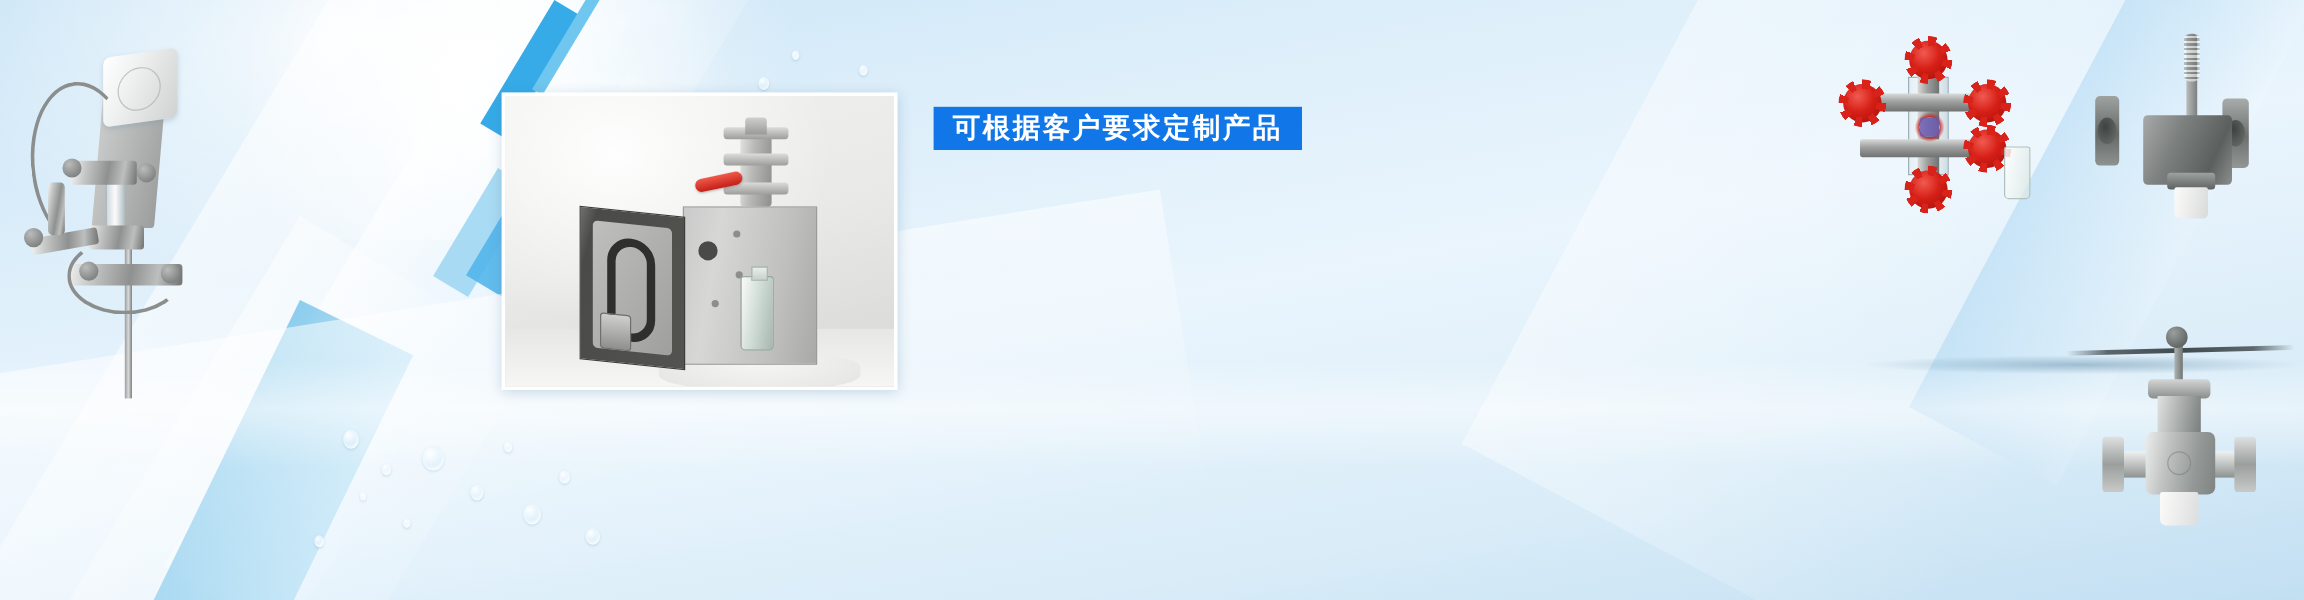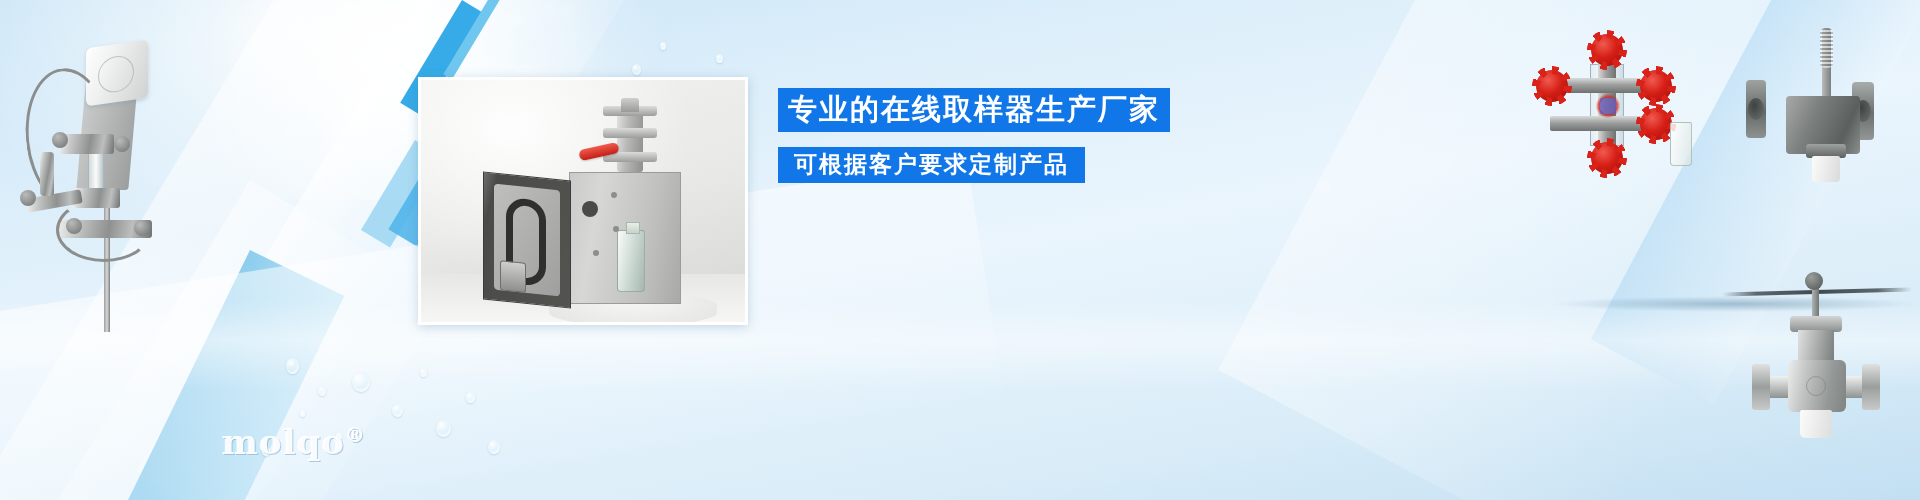--- a/index.html
+++ b/index.html
@@ -609,28 +609,22 @@
     <div class="gv-pipe-r"></div>
     <div class="gv-body"></div>
     <div class="gv-emblem"></div>
     <div class="gv-flange-l"></div>
     <div class="gv-flange-r"></div>
     <div class="gv-cup"></div>
   </div>
 
   <div class="text-block">
 
-    <div>
-      <span class="tagline-primary">专业的在线取样器生产厂家</span>
-    </div>
 
 
     <div>
       <span class="tagline-custom">可根据客户要求定制产品</span>
     </div>
 
   </div>
 
-  <div class="watermark">
-    <span>molqo</span><span class="reg">®</span>
-  </div>
 
 </div>
 
 </body></html>

